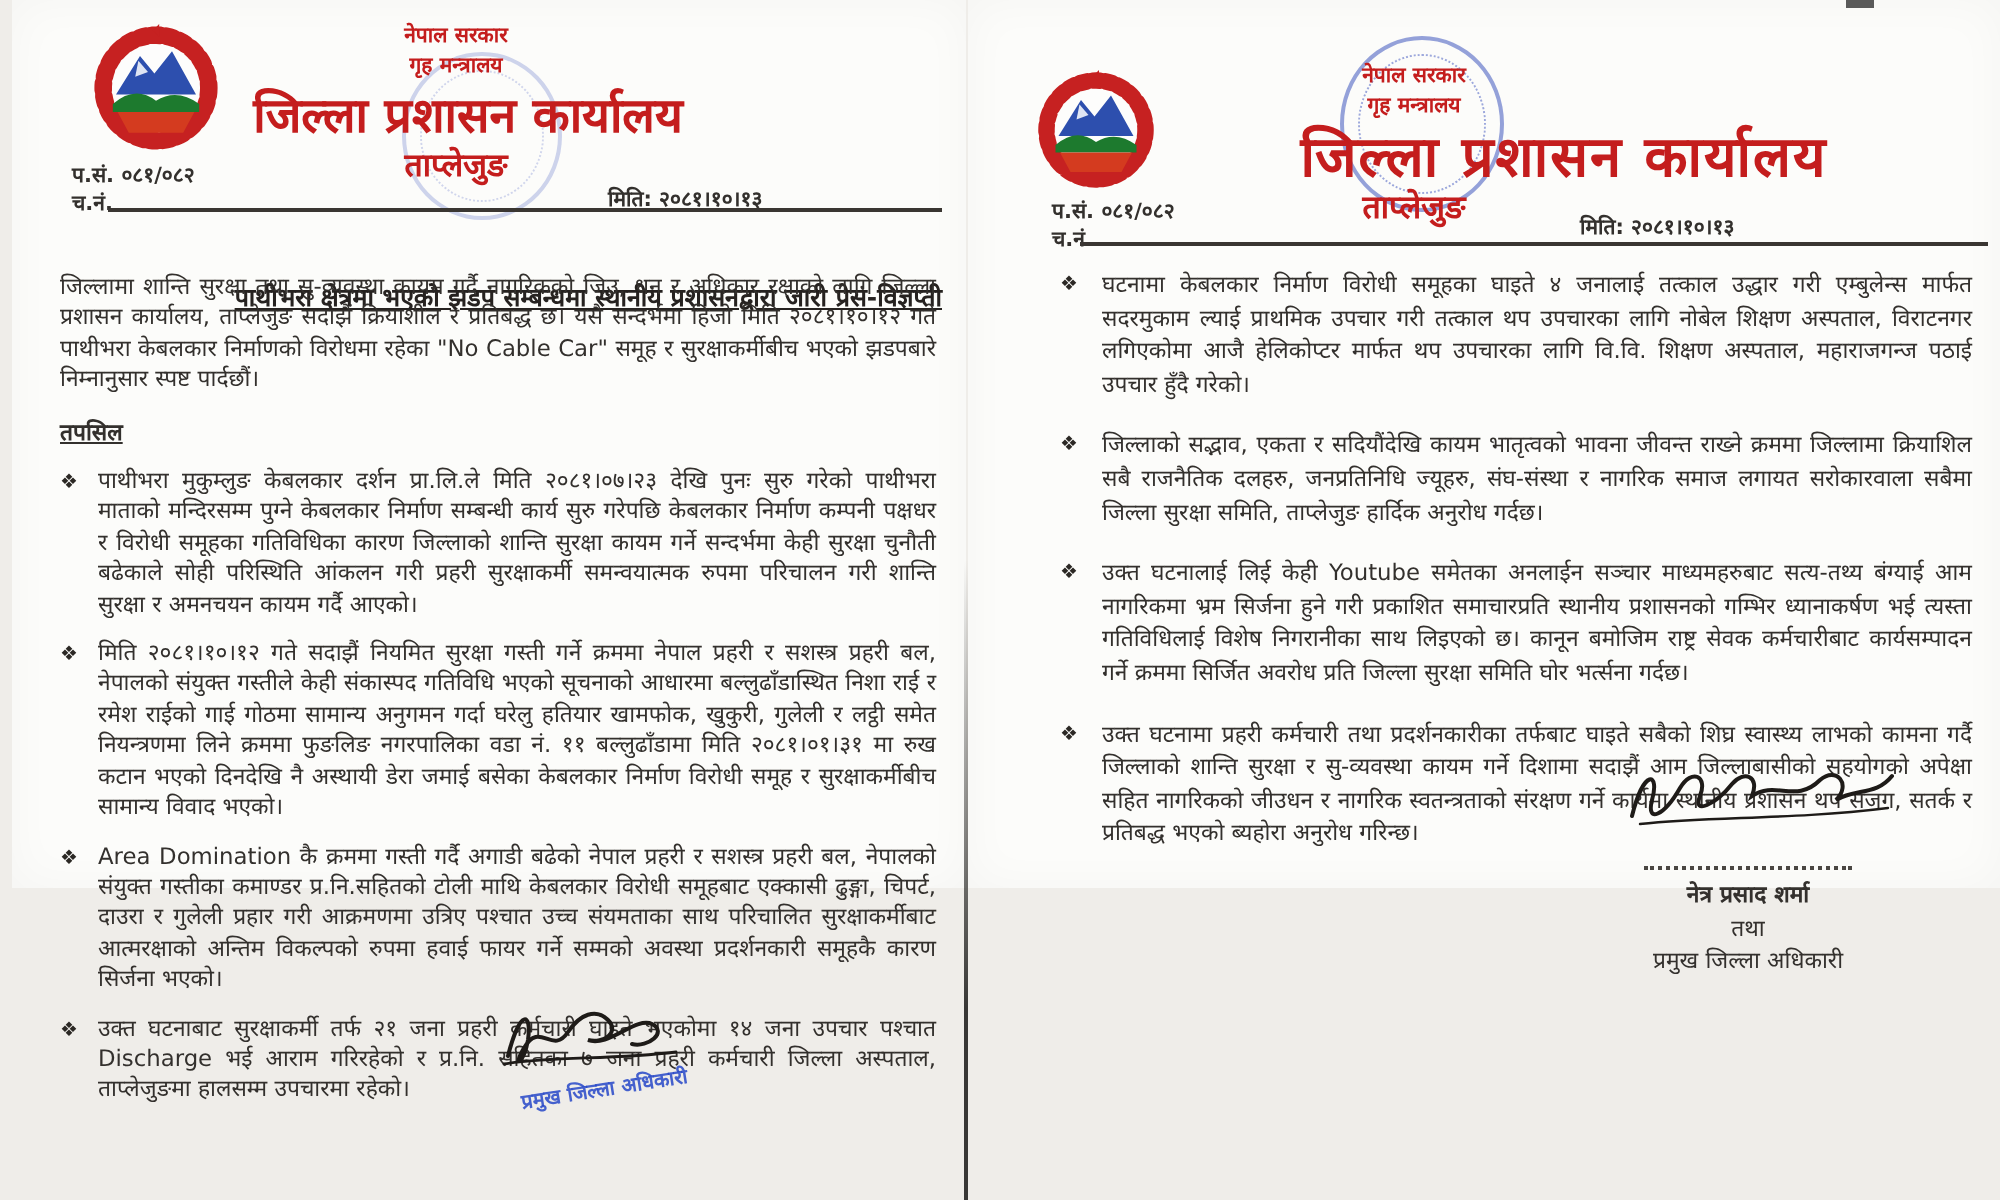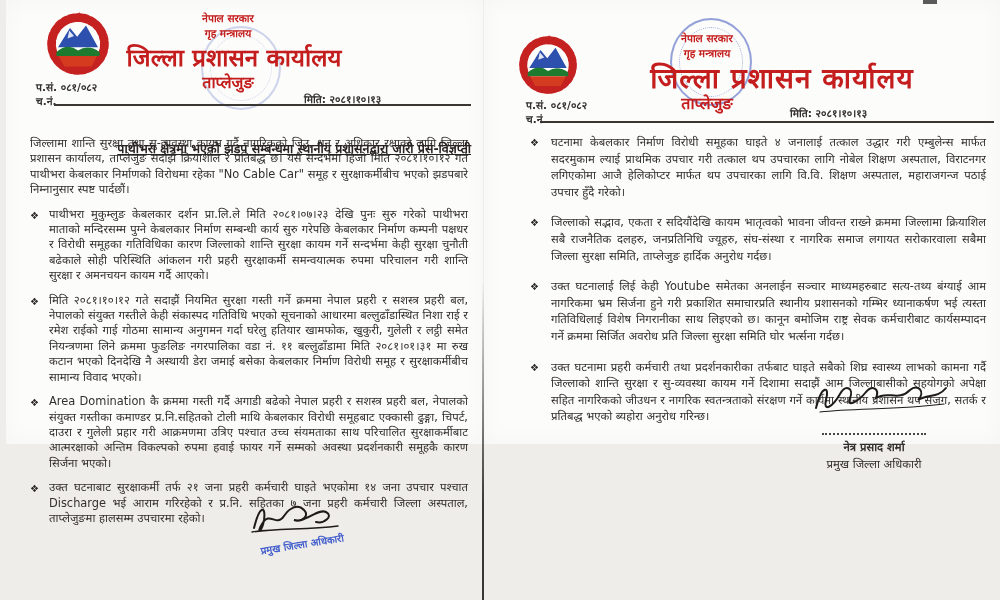--- a/index.html
+++ b/index.html
@@ -72,20 +72,21 @@
 
     <div class="abs meta" style="left:30px;top:80px;">प.सं. ०८१/०८२</div>
     <div class="abs meta" style="left:30px;top:94px;">च.नं.</div>
     <div class="abs meta" style="left:298px;top:92px;">मिति: २०८१।१०।१३</div>
     <div class="abs rule" style="left:48px;right:12px;top:104px;"></div>
 
     <div class="abs doc-title" style="left:26px;right:12px;top:112px;">पाथीभरा क्षेत्रमा भएको झडप सम्बन्धमा स्थानीय प्रशासनद्वारा जारी प्रेस-विज्ञप्ती</div>
 
     <div class="abs body-text pg1-body" style="left:24px;right:15px;top:136px;">
       <p>जिल्लामा शान्ति सुरक्षा तथा सु-व्यवस्था कायम गर्दै नागरिकको जिउ, धन र अधिकार रक्षाको लागि जिल्ला प्रशासन कार्यालय, ताप्लेजुङ सदाझैं क्रियाशील र प्रतिबद्ध छ। यसै सन्दर्भमा हिजो मिति २०८१।१०।१२ गते पाथीभरा केबलकार निर्माणको विरोधमा रहेका "No Cable Car" समूह र सुरक्षाकर्मीबीच भएको झडपबारे निम्नानुसार स्पष्ट पार्दछौं।</p>
+      <div class="section-label">तपसिल</div>
       <div class="bullet">
         <span class="marker">❖</span>
         <span>पाथीभरा मुकुम्लुङ केबलकार दर्शन प्रा.लि.ले मिति २०८१।०७।२३ देखि पुनः सुरु गरेको पाथीभरा माताको मन्दिरसम्म पुग्ने केबलकार निर्माण सम्बन्धी कार्य सुरु गरेपछि केबलकार निर्माण कम्पनी पक्षधर र विरोधी समूहका गतिविधिका कारण जिल्लाको शान्ति सुरक्षा कायम गर्ने सन्दर्भमा केही सुरक्षा चुनौती बढेकाले सोही परिस्थिति आंकलन गरी प्रहरी सुरक्षाकर्मी समन्वयात्मक रुपमा परिचालन गरी शान्ति सुरक्षा र अमनचयन कायम गर्दै आएको।</span>
       </div>
       <div class="bullet">
         <span class="marker">❖</span>
         <span>मिति २०८१।१०।१२ गते सदाझैं नियमित सुरक्षा गस्ती गर्ने क्रममा नेपाल प्रहरी र सशस्त्र प्रहरी बल, नेपालको संयुक्त गस्तीले केही संकास्पद गतिविधि भएको सूचनाको आधारमा बल्लुढाँडास्थित निशा राई र रमेश राईको गाई गोठमा सामान्य अनुगमन गर्दा घरेलु हतियार खामफोक, खुकुरी, गुलेली र लट्ठी समेत नियन्त्रणमा लिने क्रममा फुङलिङ नगरपालिका वडा नं. ११ बल्लुढाँडामा मिति २०८१।०१।३१ मा रुख कटान भएको दिनदेखि नै अस्थायी डेरा जमाई बसेका केबलकार निर्माण विरोधी समूह र सुरक्षाकर्मीबीच सामान्य विवाद भएको।</span>
       </div>
       <div class="bullet">
         <span class="marker">❖</span>
@@ -154,20 +155,21 @@
     </div>
 
     <div class="abs" style="left:282px;top:380px;width:216px;">
       <svg width="150" height="38" viewBox="0 0 150 38" style="margin-left:40px;">
         <path d="M10 28 C 16 4, 24 6, 20 20 C 17 32, 26 28, 34 14 C 40 4, 48 8, 44 18 C 40 28, 52 22, 60 12 C 66 5, 74 8, 70 18 C 82 10, 92 22, 104 10 C 112 3, 120 12, 112 20 C 122 14, 132 18, 140 8" fill="none" stroke="#1e1b18" stroke-width="2" stroke-linecap="round"></path>
         <path d="M14 32 C 50 28, 90 30, 138 24" fill="none" stroke="#1e1b18" stroke-width="1.2" stroke-linecap="round"></path>
       </svg>
       <div style="text-align:center;margin-top:2px;"><span class="dotted-line"></span></div>
       <div class="sig-block">
         <div class="name">नेत्र प्रसाद शर्मा</div>
+        <div>तथा</div>
         <div>प्रमुख जिल्ला अधिकारी</div>
       </div>
     </div>
   </div>
 
   <div class="page-divider"></div>
   <div class="scan-artifact"></div>
 </div>
 
 </body></html>

